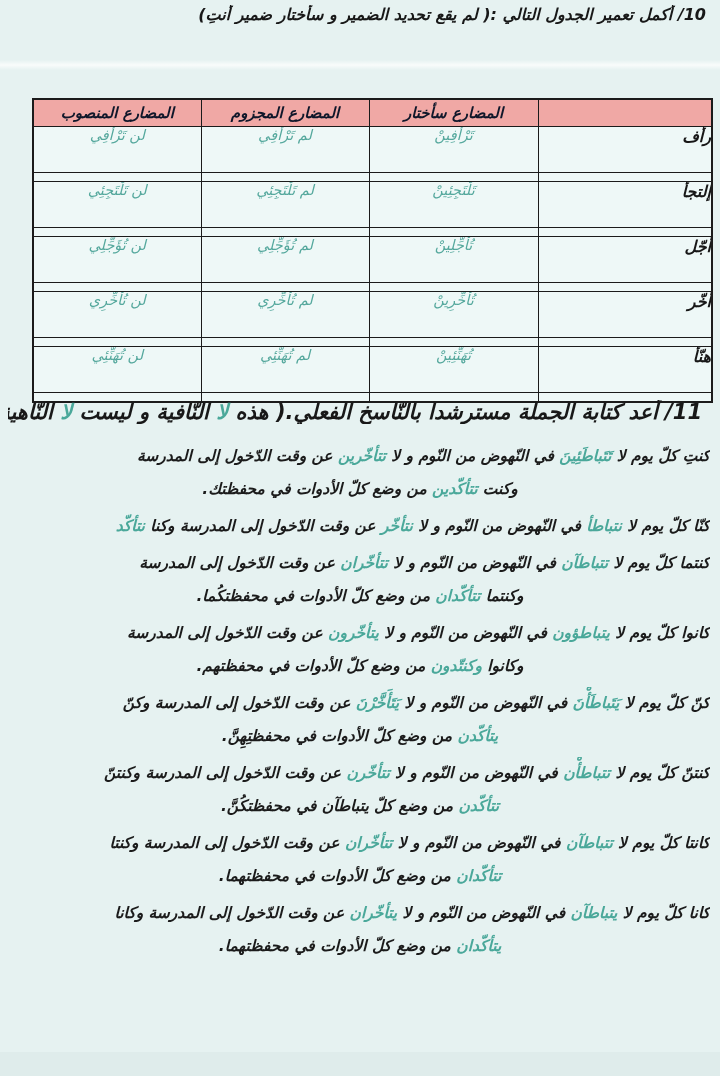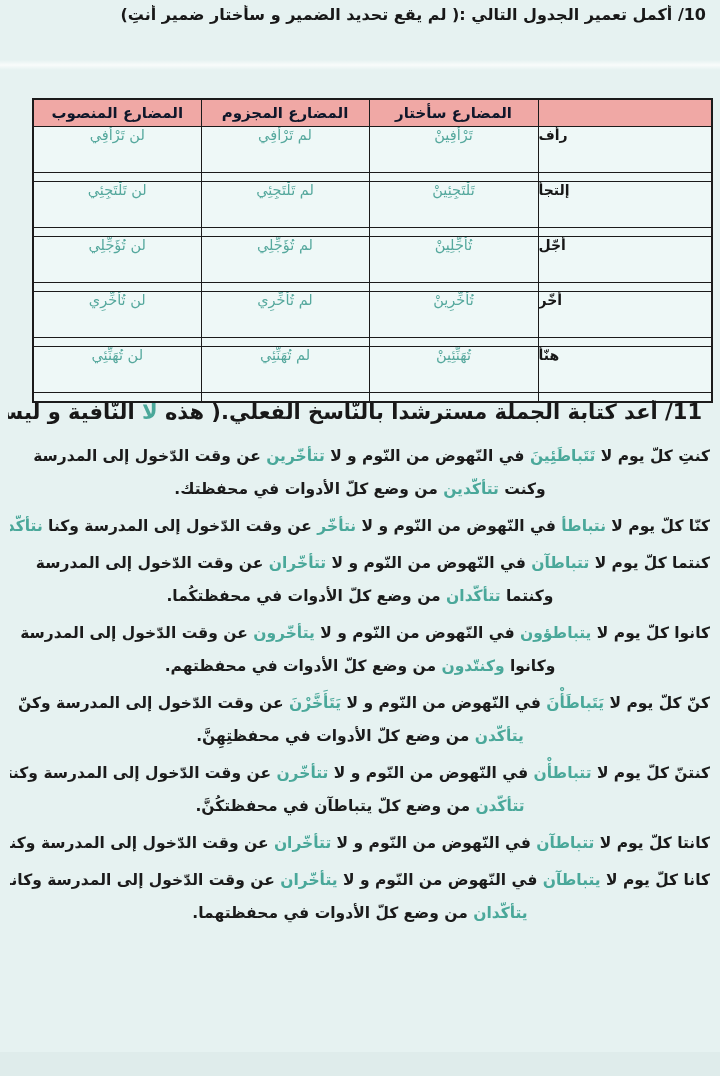--- a/index.html
+++ b/index.html
@@ -5,20 +5,21 @@
   html,body{margin:0;padding:0;}
   body{
     width:720px;height:1076px;
     background:#dfeceb;
     font-family:"DejaVu Sans", sans-serif;
     overflow:hidden;
   }
   .page{
     position:relative;width:720px;height:1052px;
     background:#e6f2f1;
+    font-style:italic;
   }
   
   .seam{
     position:absolute;top:60px;left:0;width:720px;height:10px;
     background:linear-gradient(to bottom, rgba(255,255,255,0), rgba(255,255,255,.75), rgba(255,255,255,0));
   }
   .title{
     position:absolute;top:5px;right:14px;left:8px;
     direction:rtl;text-align:right;
     font-size:16px;font-weight:bold;color:#181818;
@@ -39,23 +40,23 @@
   }
   th.hd{
     background:#f0a8a5;
     height:26px;font-size:15px;font-weight:bold;color:#0f172a;
     text-align:center;vertical-align:middle;
   }
   tr.content{height:46px;}
   tr.spacer{height:9px;}
   tr.spacer td{background:#eef8f7;}
   td.verb-cell{
-    text-align:left;vertical-align:top;
+    text-align:right;vertical-align:top;
     padding:3px 8px 0 2px;
-    font-size:14px;font-weight:bold;color:#171717;
+    font-size:16px;font-weight:bold;color:#171717;
   }
   td.form-cell{
     text-align:center;vertical-align:top;
     padding-top:5px;
     font-size:14.5px;color:#55a89d;
   }
   col.c-verb{width:174px;}
   col.c-raf{width:169px;}
   col.c-jazm{width:168px;}
   col.c-nasb{width:168px;}
@@ -191,20 +192,21 @@
       <div class="para">
         <div class="pline l1"><span>كنّ كلّ يوم لا </span><span class="g">يَتَباطَأْنَ</span><span> في النّهوض من النّوم و لا </span><span class="g">يَتَأَخَّرْنَ</span><span> عن وقت الدّخول إلى المدرسة وكنّ</span></div>
         <div class="pline l2"><span class="g">يتأكّدن</span><span> من وضع كلّ الأدوات في محفظتِهِنَّ.</span></div>
       </div>
       <div class="para">
         <div class="pline l1"><span>كنتنّ كلّ يوم لا </span><span class="g">تتباطأْن</span><span> في النّهوض من النّوم و لا </span><span class="g">تتأخّرن</span><span> عن وقت الدّخول إلى المدرسة وكنتنّ</span></div>
         <div class="pline l2"><span class="g">تتأكّدن</span><span> من وضع كلّ يتباطآن في محفظتكُنَّ.</span></div>
       </div>
       <div class="para">
         <div class="pline l1"><span>كانتا كلّ يوم لا </span><span class="g">تتباطآن</span><span> في النّهوض من النّوم و لا </span><span class="g">تتأخّران</span><span> عن وقت الدّخول إلى المدرسة وكنتا</span></div>
+        <div class="pline l2"><span class="g">تتأكّدان</span><span> من وضع كلّ الأدوات في محفظتهما.</span></div>
       </div>
       <div class="para">
         <div class="pline l1"><span>كانا كلّ يوم لا </span><span class="g">يتباطآن</span><span> في النّهوض من النّوم و لا </span><span class="g">يتأخّران</span><span> عن وقت الدّخول إلى المدرسة وكانا</span></div>
         <div class="pline l2"><span class="g">يتأكّدان</span><span> من وضع كلّ الأدوات في محفظتهما.</span></div>
       </div>
     </div>
 
 </div>
 
 </body></html>

